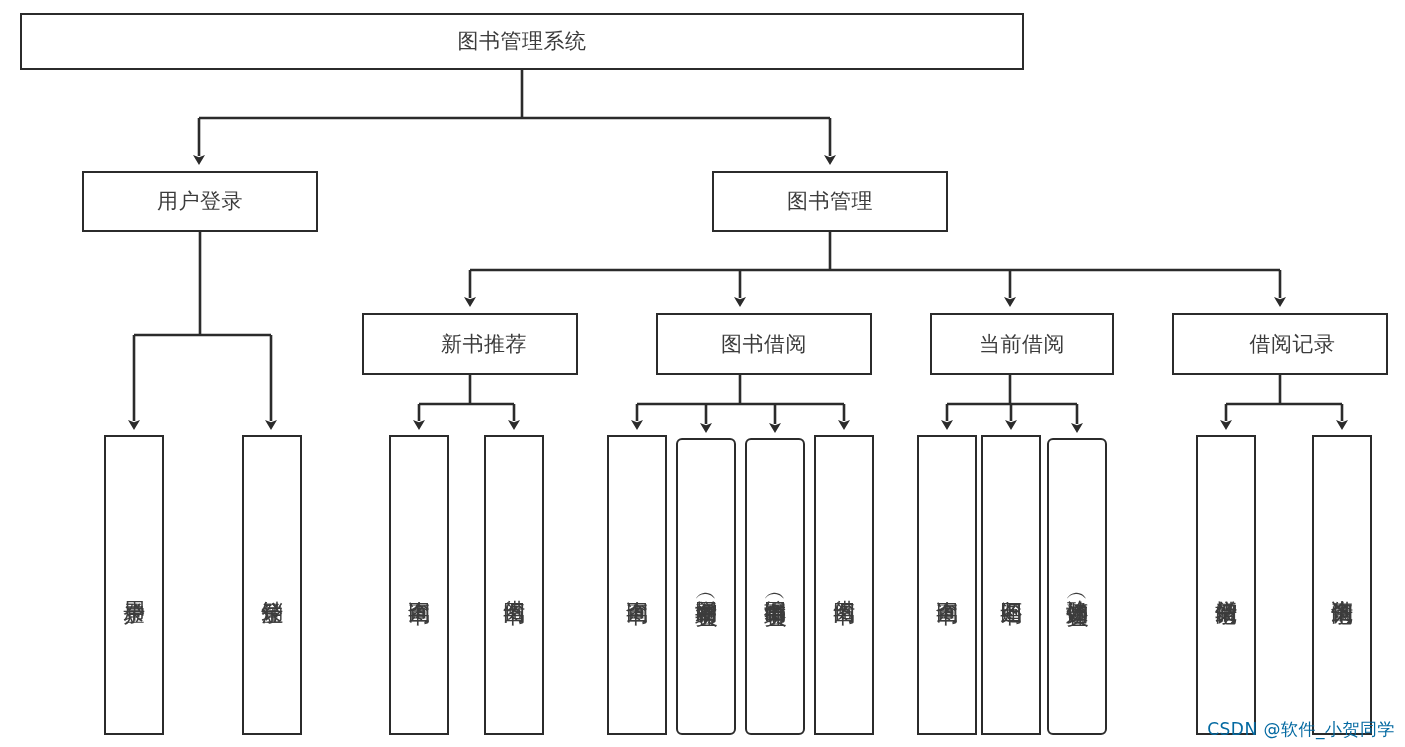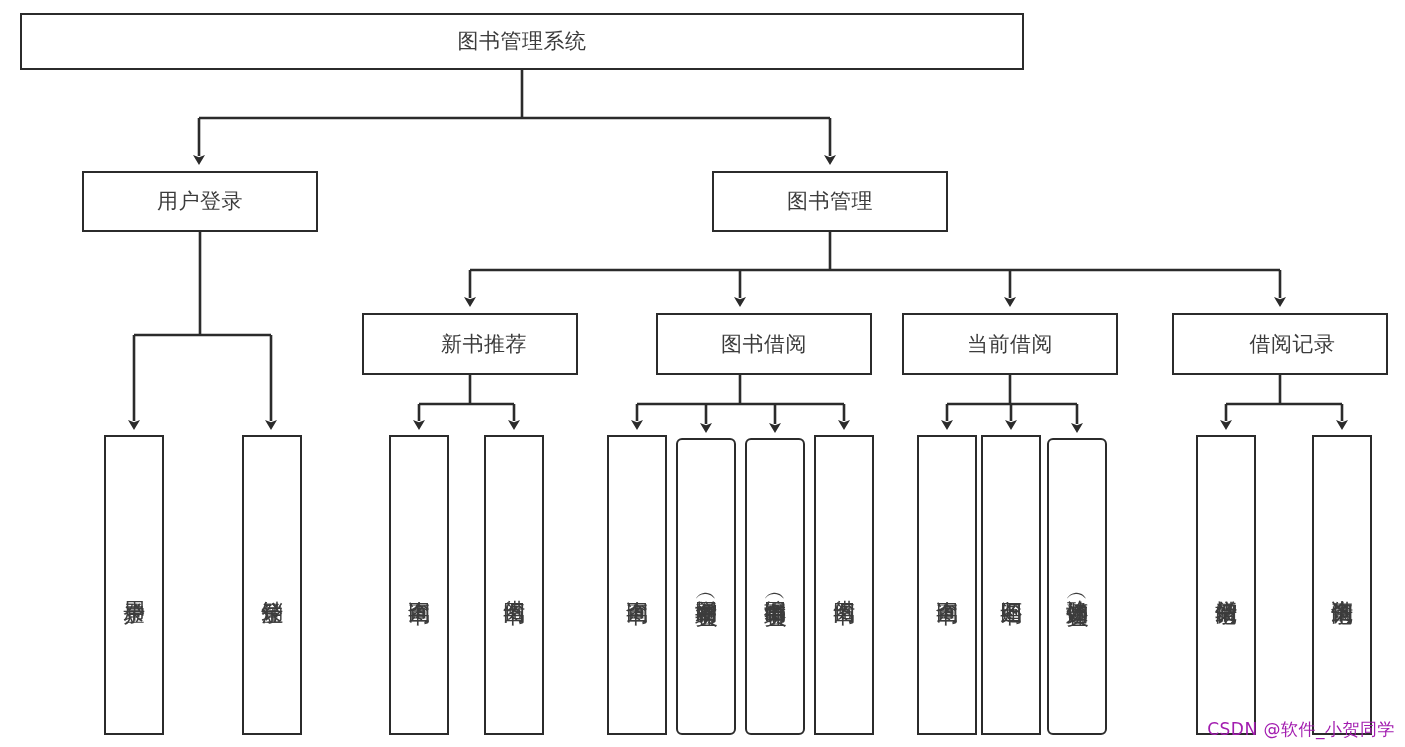--- a/index.html
+++ b/index.html
@@ -57,21 +57,21 @@
     text-orientation: upright;
     font-size: 22px;
     line-height: 1.12;
     letter-spacing: 1px;
   }
   #watermark {
     position: absolute;
     right: 10px;
     bottom: 6px;
     font-size: 17px;
-    color: #a21caf;
+    color: #0369a1;
     white-space: nowrap;
     letter-spacing: 0.5px;
   }
 </style>
 </head>
 <body>
 
 <div id="canvas">
 
   <svg id="edges" viewBox="0 0 1405 747" xmlns="http://www.w3.org/2000/svg">
@@ -134,21 +134,21 @@
   <div class="node horiz" style="left:712px; top:171px; width:236px; height:61px;">
     <span class="node-label">图书管理</span>
   </div>
 
   <div class="node horiz" style="left:362px; top:313px; width:216px; height:62px;padding-left:28px;">
     <span class="node-label">新书推荐</span>
   </div>
   <div class="node horiz" style="left:632px; top:313px; width:216px; height:62px;margin-left:24px;">
     <span class="node-label">图书借阅</span>
   </div>
-  <div class="node horiz" style="left:902px; top:313px; width:216px; height:62px;">
+  <div class="node horiz" style="left:930px; top:313px; width:184px; height:62px;">
     <span class="node-label">当前借阅</span>
   </div>
   <div class="node horiz" style="left:1172px; top:313px; width:216px; height:62px;padding-left:25px;">
     <span class="node-label">借阅记录</span>
   </div>
 
   <div class="node vert" style="left:104px; top:435px; width:60px; height:300px;">
     <span class="node-label">用户登录</span>
   </div>
   <div class="node vert" style="left:242px; top:435px; width:60px; height:300px;">

